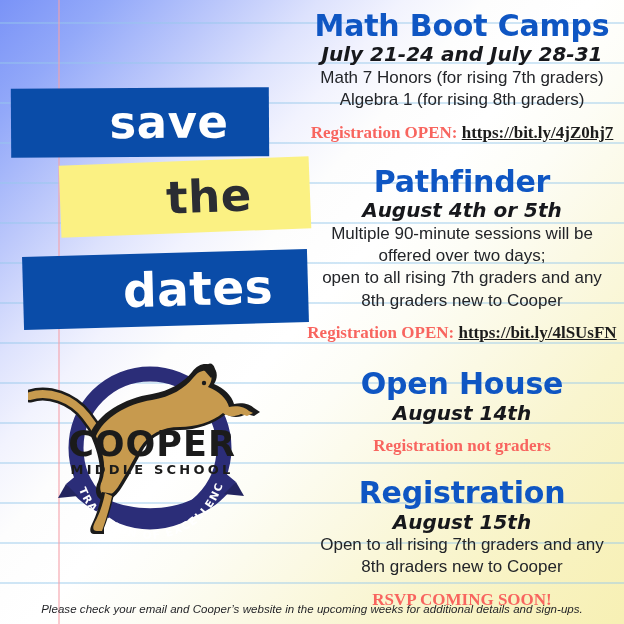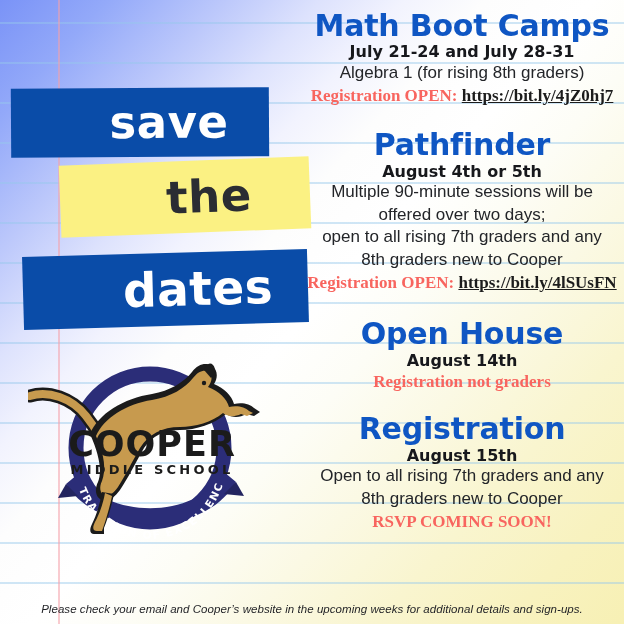--- a/index.html
+++ b/index.html
@@ -132,38 +132,39 @@
     font-family: "DejaVu Sans", sans-serif;
     font-weight: 700;
     font-size: 30px;
     line-height: 1.08;
     letter-spacing: -0.2px;
   }
   .ev-date {
     color: #17181c;
     font-family: "DejaVu Sans", sans-serif;
     font-weight: 700;
-    font-size: 16px;
+    font-size: 20px;
     line-height: 1.22;
+    font-style: italic;
   }
   .ev-line {
     color: #232529;
     font-family: "Liberation Sans", sans-serif;
     font-weight: 400;
     font-size: 17px;
     line-height: 1.32;
   }
   .ev-line b { font-weight: 400; }
   .ev-reg {
     font-family: "Liberation Serif", serif;
     font-weight: 700;
     font-size: 17px;
     line-height: 1.3;
     color: #f8655f;
-    margin-top: 1px;
+    margin-top: 10px;
   }
   .ev-reg .link {
     color: #1c1c1c;
     text-decoration: underline;
     font-family: "Liberation Serif", serif;
     font-weight: 700;
   }
   .ev-reg.center-only { color: #f8655f; }
 
   
@@ -274,20 +275,21 @@
       <text x="124" y="104" text-anchor="middle" font-family="DejaVu Sans, sans-serif" font-size="35" font-weight="700" fill="#1b1b1b" letter-spacing="1">COOPER</text>
       <text x="124" y="122" text-anchor="middle" font-family="DejaVu Sans, sans-serif" font-size="13" font-weight="700" fill="#1b1b1b" letter-spacing="3.2">MIDDLE SCHOOL</text>
     </svg>
   </div>
 
   <div id="events">
 
     <div class="event" id="ev-math">
       <div class="ev-title">Math Boot Camps</div>
       <div class="ev-date">July 21-24 and July 28-31</div>
+      <div class="ev-line">Math 7 Honors (for rising 7th graders)</div>
       <div class="ev-line">Algebra 1 (for rising 8th graders)</div>
       <div class="ev-reg">
         <span>Registration OPEN:</span>
         <span class="link">https://bit.ly/4jZ0hj7</span>
       </div>
     </div>
 
     <div class="event" id="ev-path">
       <div class="ev-title">Pathfinder</div>
       <div class="ev-date">August 4th or 5th</div>

